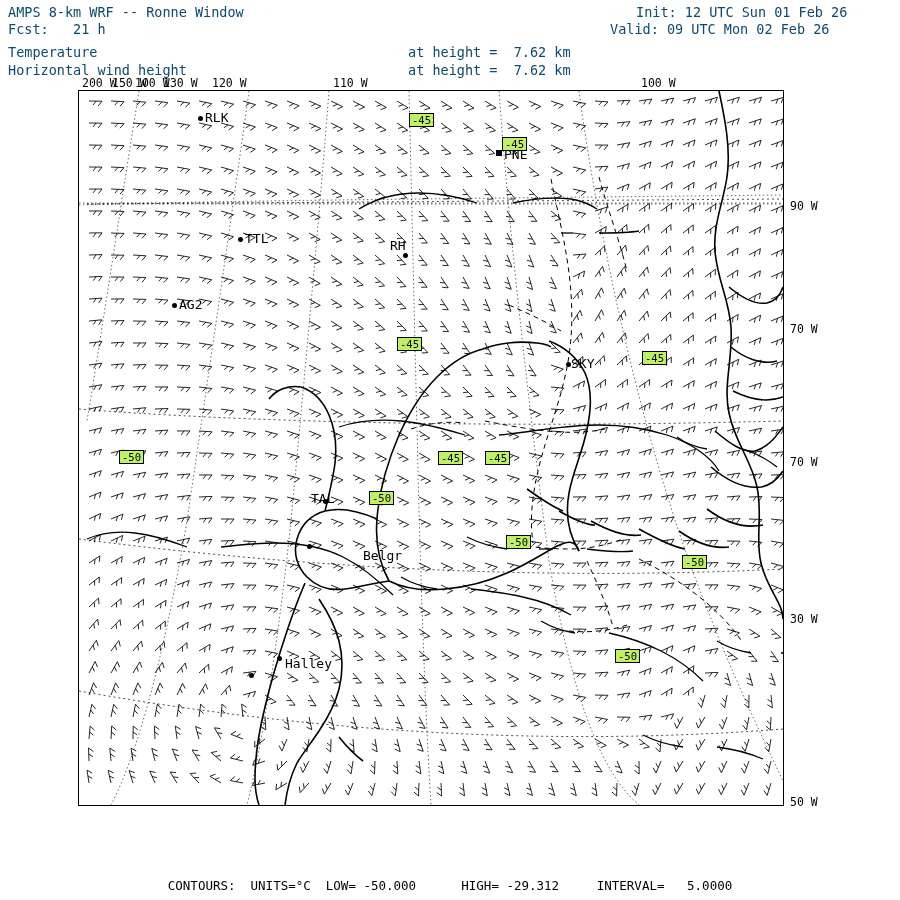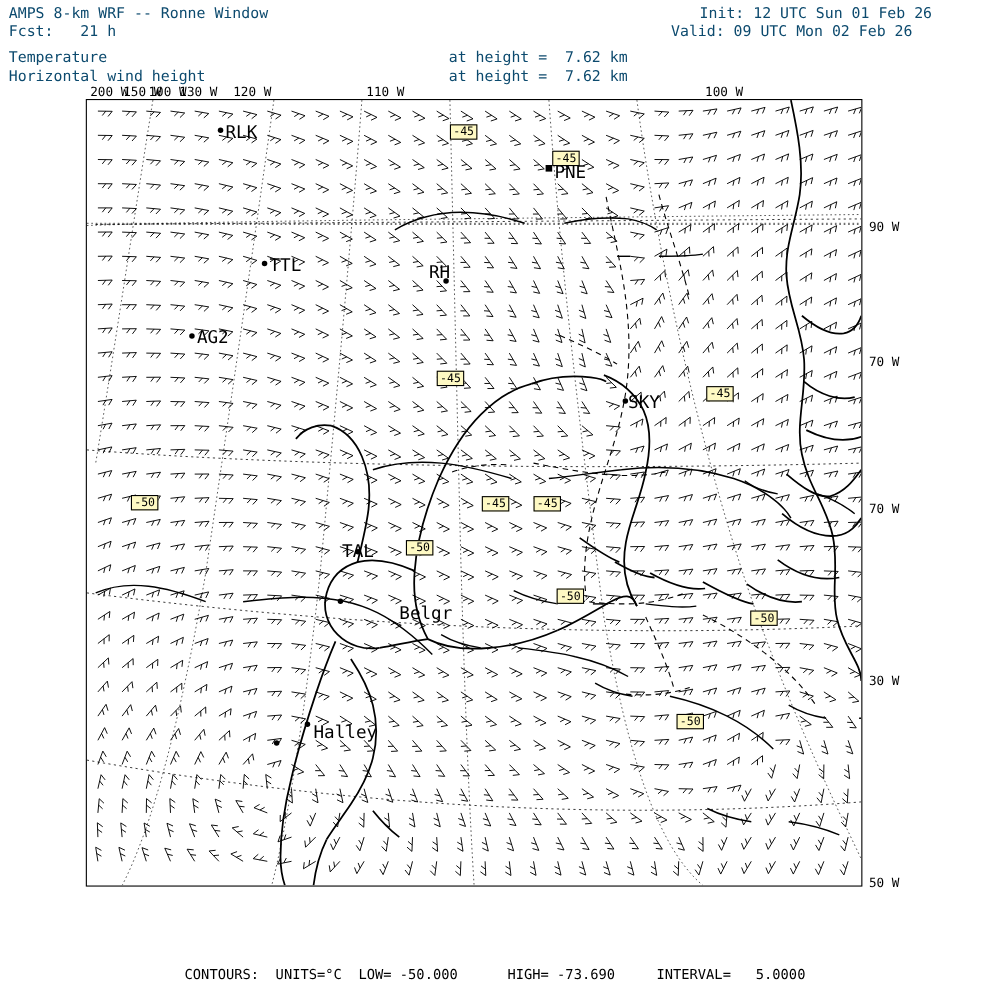--- a/index.html
+++ b/index.html
@@ -66,42 +66,42 @@
     white-space: pre;
   }
   .lon-label { top: 76px; }
   .lat-label { left: 790px; }
 
   svg.map { position: absolute; left: 0; top: 0; }
 
   .legend-box {
     position: absolute;
     border: 1px solid #000;
-    background: #fef9c3;
+    background: #bef264;
     font-family: "DejaVu Sans Mono", monospace;
     font-size: 10.5px;
     line-height: 12px;
     padding: 0 2px;
     white-space: pre;
   }
   .stn-dot {
     position: absolute;
     width: 5px; height: 5px;
     background: #000;
     border-radius: 50%;
   }
   .stn-sq {
     position: absolute;
     width: 6px; height: 6px;
     background: #000;
   }
   .stn-label {
     position: absolute;
     font-family: "DejaVu Sans Mono", monospace;
-    font-size: 16px;
+    font-size: 13px;
     white-space: pre;
   }
 </style>
 </head>
 <body>
 
 <div id="page">
 
   <div class="hdr hdr-left-1">AMPS 8-km WRF -- Ronne Window</div>
   <div class="hdr hdr-left-2">Fcst:   21 h</div>
@@ -1305,14 +1305,14 @@
 
     <div class="stn-dot" style="left:228px; top:453px;"></div>
     <div class="stn-label" style="left:236px; top:457px;padding-left:48px;">Belgr</div>
 
     <div class="stn-dot" style="left:198px; top:565px;"></div>
     <div class="stn-label" style="left:206px; top:565px;">Halley</div>
 
     <div class="stn-dot" style="left:170px; top:582px;"></div>
   </div>
 
-  <div class="footer">CONTOURS:  UNITS=°C  LOW= -50.000      HIGH= -73.690     INTERVAL=   5.0000</div>
+  <div class="footer">CONTOURS:  UNITS=°C  LOW= -50.000      HIGH= -29.312     INTERVAL=   5.0000</div>
 </div>
 
 </body></html>

